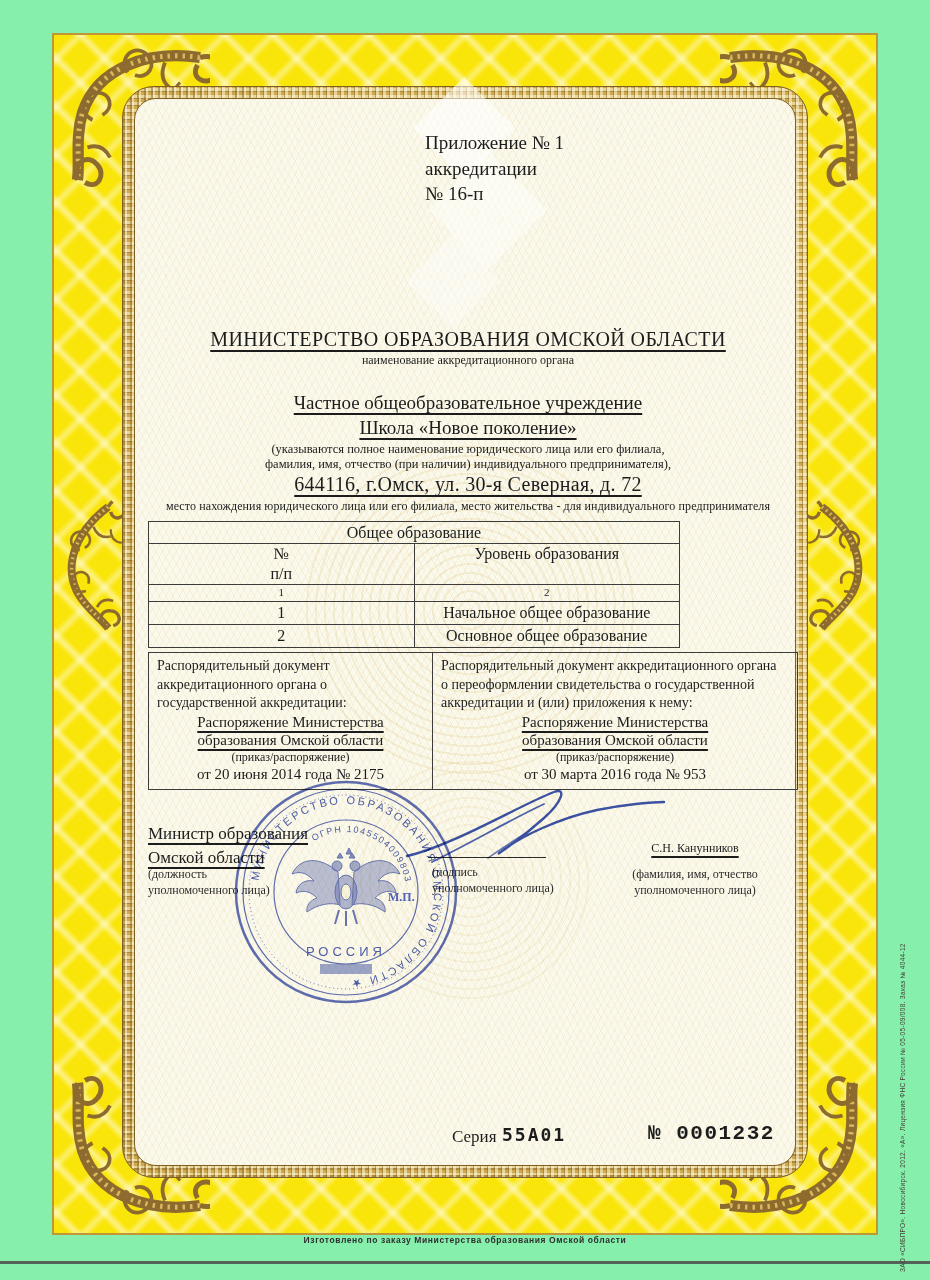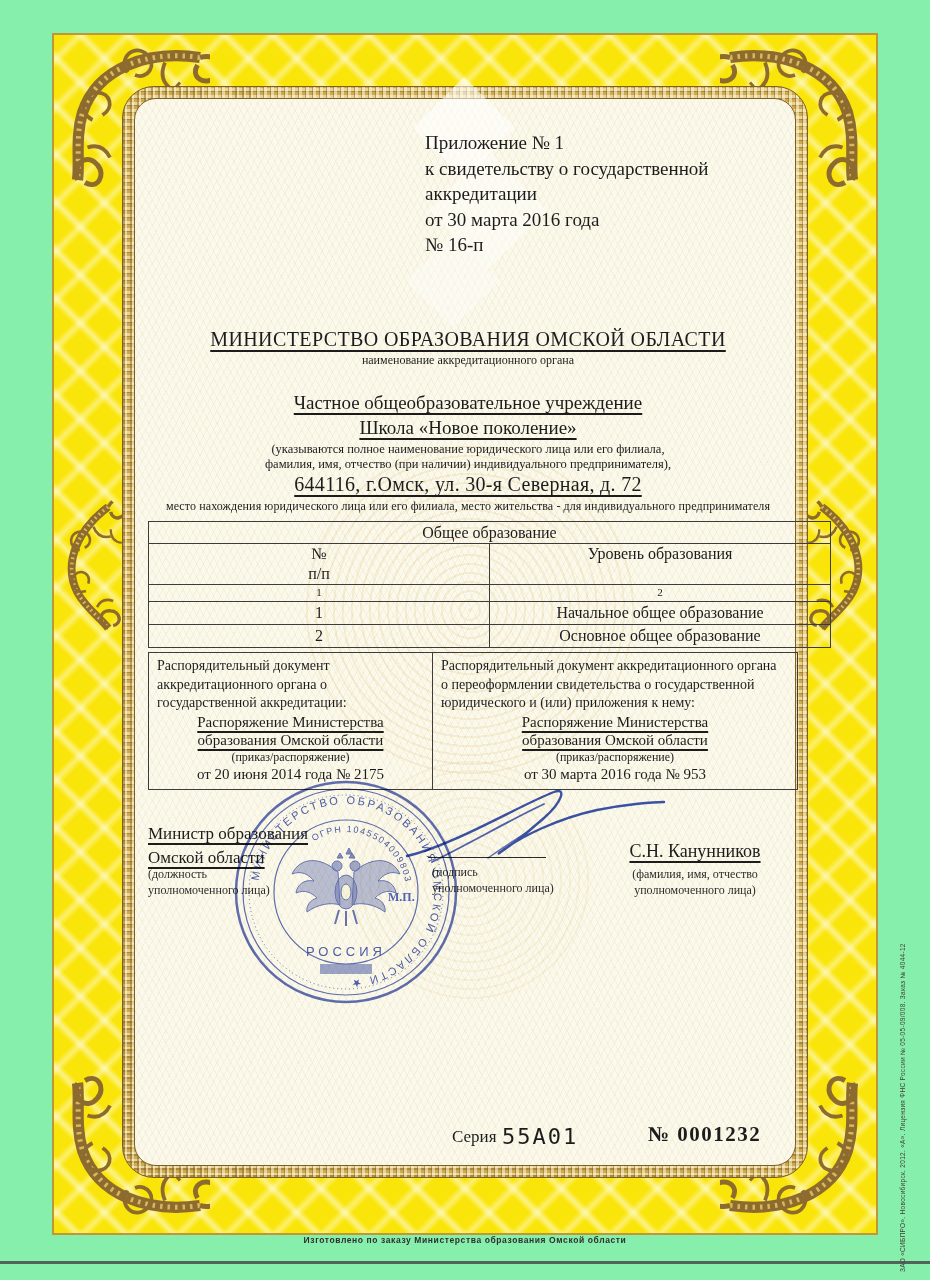--- a/index.html
+++ b/index.html
@@ -46,45 +46,45 @@
   .b{font-weight:normal;}
   .small{font-size:12.5px;}
 
   .appendix{font-size:19px;line-height:25.5px;}
   .min-title{font-size:20px;letter-spacing:.4px;}
   .min-sub{font-size:12px;}
   .org-name{font-size:19px;}
   .org-addr{font-size:20px;letter-spacing:.3px;}
   .addr-note{font-size:12px;letter-spacing:.1px;}
 
-  table.edu{border-collapse:collapse;table-layout:fixed;width:683px;font-size:16px;}
+  table.edu{border-collapse:collapse;table-layout:fixed;width:532px;font-size:16px;}
   table.edu td{border:1px solid #3c3c3c;text-align:center;padding:0 4px;line-height:1.22;}
   table.edu td.numcol{width:40px;}
   .idxrow td{font-size:11px;height:16px;}
   .hdr2 td{vertical-align:top;padding-top:2px;height:40px;}
   .datarow td{height:22px;}
 
   table.orders{border-collapse:collapse;table-layout:fixed;width:650px;font-size:14px;}
   table.orders td{border:1px solid #3c3c3c;vertical-align:top;padding:4px 8px 5px 8px;line-height:18.5px;}
   table.orders td.lcol{width:267px;}
   .ord-center{text-align:center;}
   .ord-note{font-size:12px;line-height:14px;}
   .ord-date{font-size:15px;line-height:20px;}
 
   .sig-pos{font-size:17px;line-height:24px;}
   .sig-note{font-size:12px;line-height:16px;color:#2c2c2c;}
-  .sig-name{font-size:18px;}
+  .sig-name{font-size:12px;}
   .sig-line{position:absolute;border-top:1.5px solid #2a2a2a;}
 
   .stamp-svg,.sign-svg{position:absolute;mix-blend-mode:multiply;}
   .mp-mark{position:absolute;color:#4f60b6;font-size:12px;font-weight:bold;}
 
   .serial-label{font-size:17px;}
-  .serial-series{font-family:"DejaVu Sans Mono",monospace;font-weight:normal;font-size:22px;letter-spacing:2px;}
-  .serial-number{font-family:Liberation Serif, serif;font-weight:bold;font-size:21px;letter-spacing:1.5px;}
+  .serial-series{font-family:"DejaVu Sans Mono",monospace;font-weight:bold;font-size:18px;letter-spacing:2px;}
+  .serial-number{font-family:Liberation Mono, monospace;font-weight:bold;font-size:21px;letter-spacing:1.5px;}
 
   .made-by{position:absolute;left:0;top:1235px;width:930px;text-align:center;
     font-family:"Liberation Sans",sans-serif;font-size:8.5px;font-weight:bold;letter-spacing:.6px;color:#2f2f2f;}
   .edge-note{position:absolute;left:899px;top:1272px;transform:rotate(-90deg);transform-origin:left top;
     white-space:nowrap;font-family:"Liberation Sans",sans-serif;font-size:6.5px;color:#45403a;letter-spacing:.3px;}
   .scan-line{position:absolute;left:0;right:0;top:1261px;height:3px;background:#4a4a4a;opacity:.85;}
 </style>
 </head>
 <body>
 
@@ -136,23 +136,21 @@
   <div class="content">
 
     <div class="wm-diamond" style="left:428px;top:92px;width:72px;height:72px;"></div>
     <div class="wm-diamond" style="left:446px;top:168px;width:84px;height:84px;opacity:.8"></div>
     <div class="wm-diamond" style="left:420px;top:248px;width:66px;height:66px;opacity:.7"></div>
     <div class="wm-rosette" style="left:300px;top:440px;width:340px;height:340px;"></div>
     <div class="wm-rosette" style="left:350px;top:760px;width:240px;height:240px;opacity:.7"></div>
 
     <div class="abs appendix" style="left:425px;top:130px;width:340px;">
       <div>Приложение № 1</div>
-      <div>к свидетельству о государственной</div>
       <div>аккредитации</div>
-      <div>от 30 марта 2016 года</div>
       <div>№ 16-п</div>
     </div>
 
     <div class="cline min-title b u" style="top:328px;">МИНИСТЕРСТВО ОБРАЗОВАНИЯ ОМСКОЙ ОБЛАСТИ</div>
     <div class="cline min-sub" style="top:353px;">наименование аккредитационного органа</div>
 
     <div class="cline org-name b u" style="top:392px;">Частное общеобразовательное учреждение</div>
     <div class="cline org-name b u" style="top:417px;">Школа «Новое поколение»</div>
     <div class="cline small" style="top:442px;">(указываются полное наименование юридического лица или его филиала,</div>
     <div class="cline small" style="top:457px;">фамилия, имя, отчество (при наличии) индивидуального предпринимателя),</div>
@@ -194,21 +192,21 @@
           <div>аккредитационного органа о</div>
           <div>государственной аккредитации:</div>
           <div class="ord-center u" style="font-size:15px;">Распоряжение Министерства</div>
           <div class="ord-center u" style="font-size:15px;">образования Омской области</div>
           <div class="ord-center ord-note">(приказ/распоряжение)</div>
           <div class="ord-center ord-date">от 20 июня 2014 года № 2175</div>
         </td>
         <td>
           <div>Распорядительный документ аккредитационного органа</div>
           <div>о переоформлении свидетельства о государственной</div>
-          <div>юридического и (или) приложения к нему:</div>
+          <div>аккредитации и (или) приложения к нему:</div>
           <div class="ord-center u" style="font-size:15px;">Распоряжение Министерства</div>
           <div class="ord-center u" style="font-size:15px;">образования Омской области</div>
           <div class="ord-center ord-note">(приказ/распоряжение)</div>
           <div class="ord-center ord-date">от 30 марта 2016 года № 953</div>
         </td>
       </tr>
     </tbody>
       </table>
 
     <div class="abs sig-pos" style="left:148px;top:822px;">

